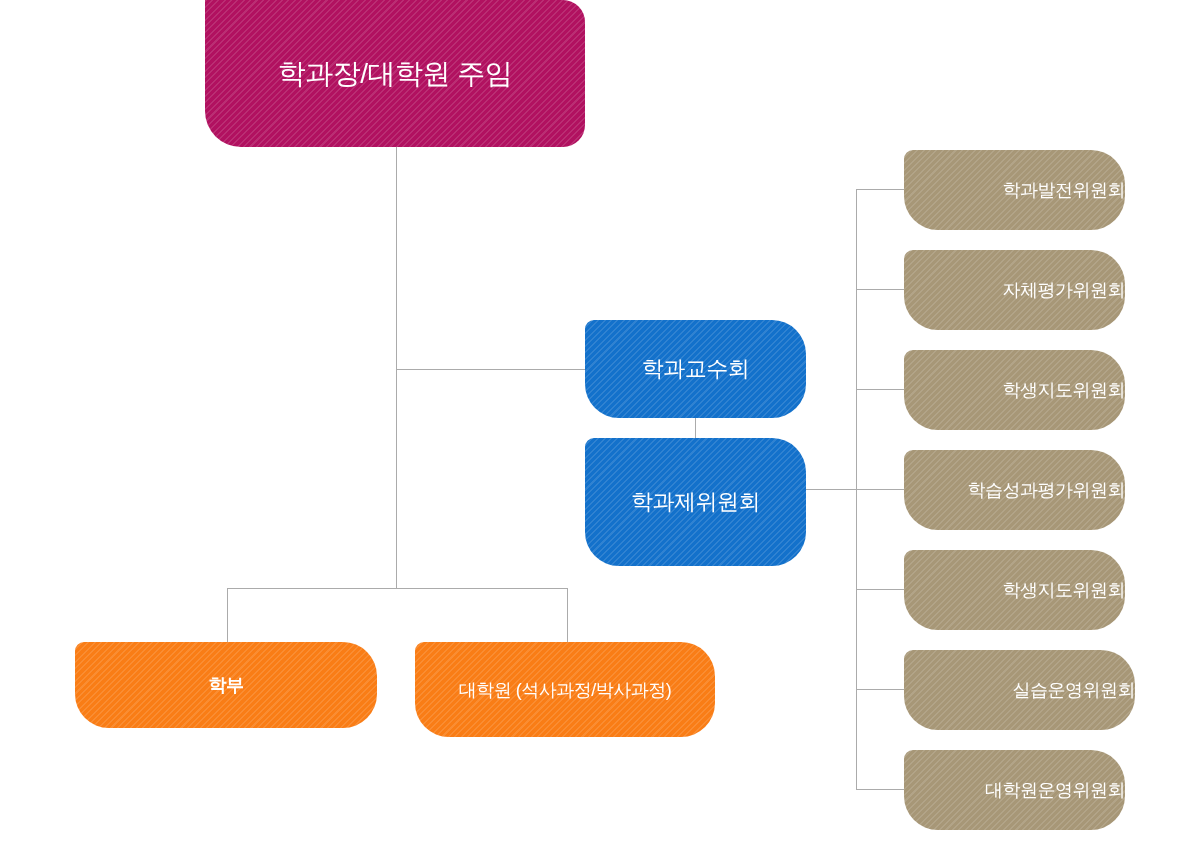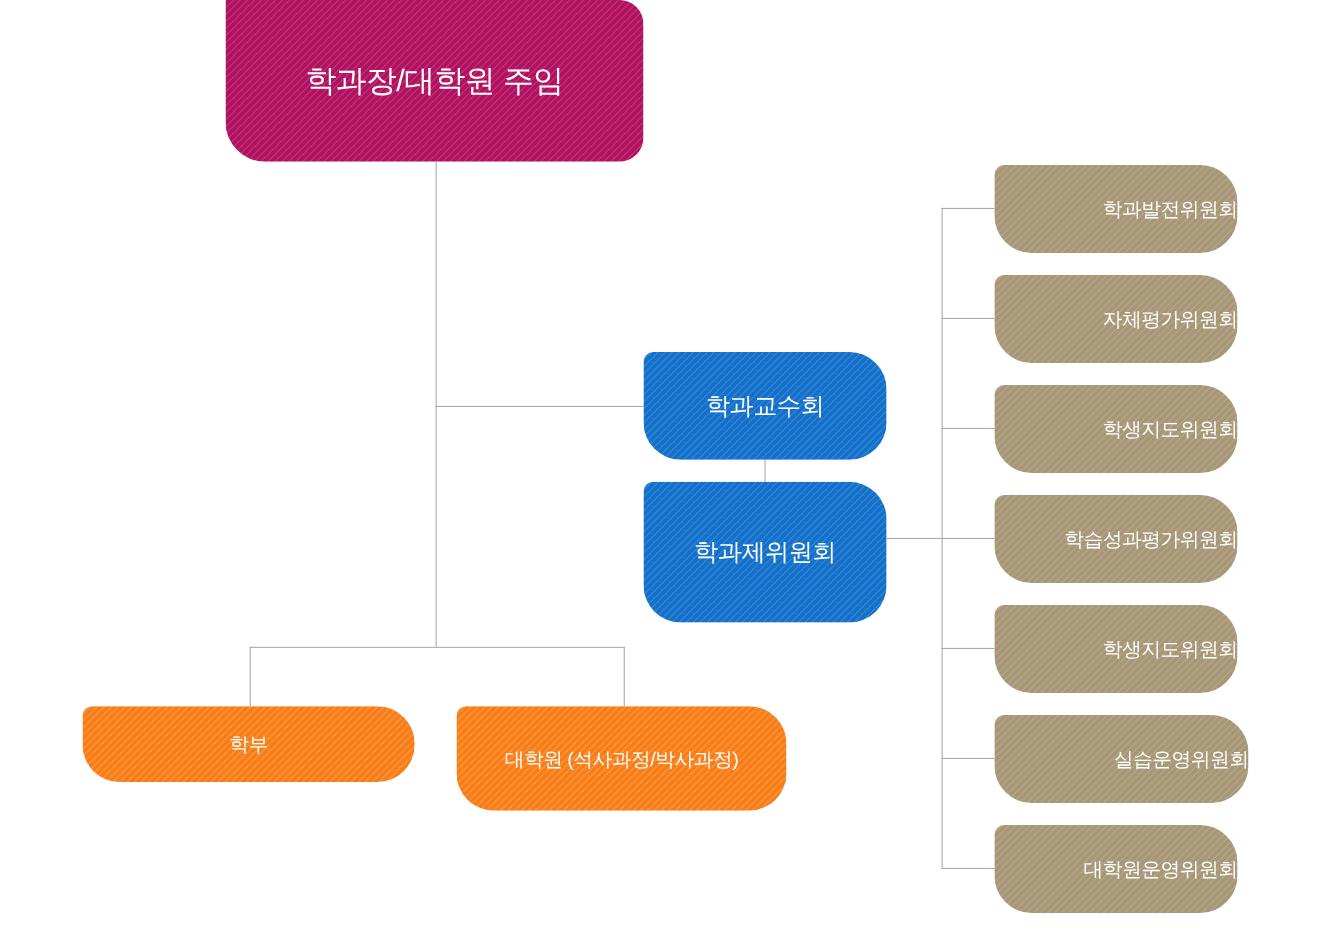--- a/index.html
+++ b/index.html
@@ -50,21 +50,21 @@
     border-radius:9px 34px 34px 34px;
     font-size:22px;
   }
   .node-council { left:585px; top:320px; width:221px; height:98px; }
   .node-board   { left:585px; top:438px; width:221px; height:128px; }
   .node-orange {
     background-color: var(--program, #f97d16);
     border-radius:9px 34px 34px 34px;
     font-size:18px;
   }
-  .node-undergrad { left:75px;  top:642px; width:302px; height:69px; }
+  .node-undergrad { left:75px;  top:642px; width:302px; height:86px;font-weight:bold; }
   .node-grad      { left:415px; top:642px; width:300px; height:95px; }
   .node-tan {
     background-color: var(--committee, #a79777);
     border-radius:9px 34px 34px 34px;
     font-size:18px;
     left:904px; width:221px; height:80px;justify-content:flex-end;
   }
   .c0 { top:150px; } .c1 { top:250px; } .c2 { top:350px; }
   .c3 { top:450px; } .c4 { top:550px; } .c5 { top:650px;padding-left:10px; }
   .c6 { top:750px; }

